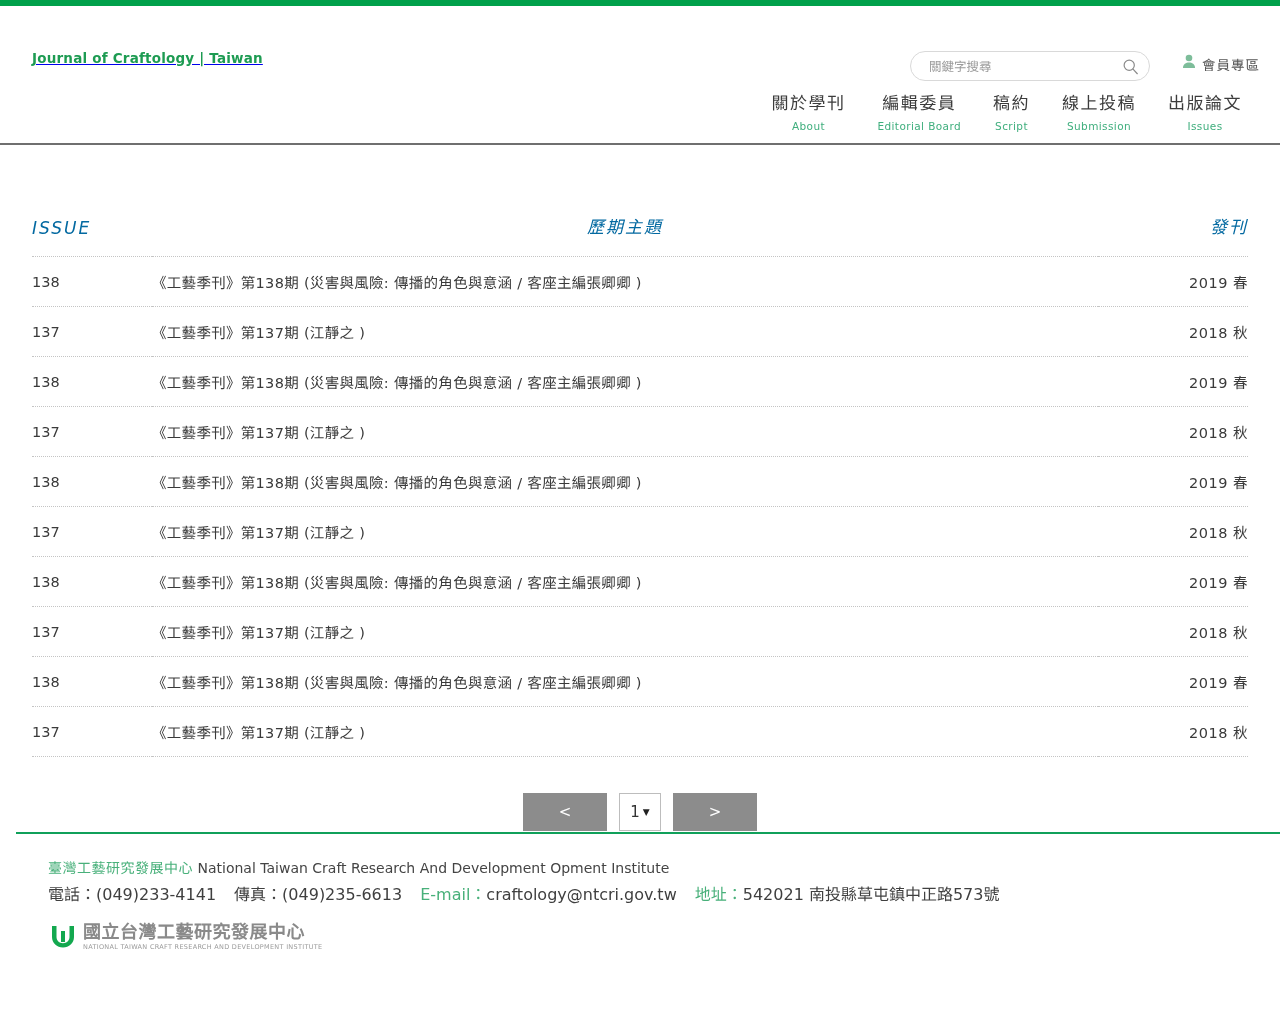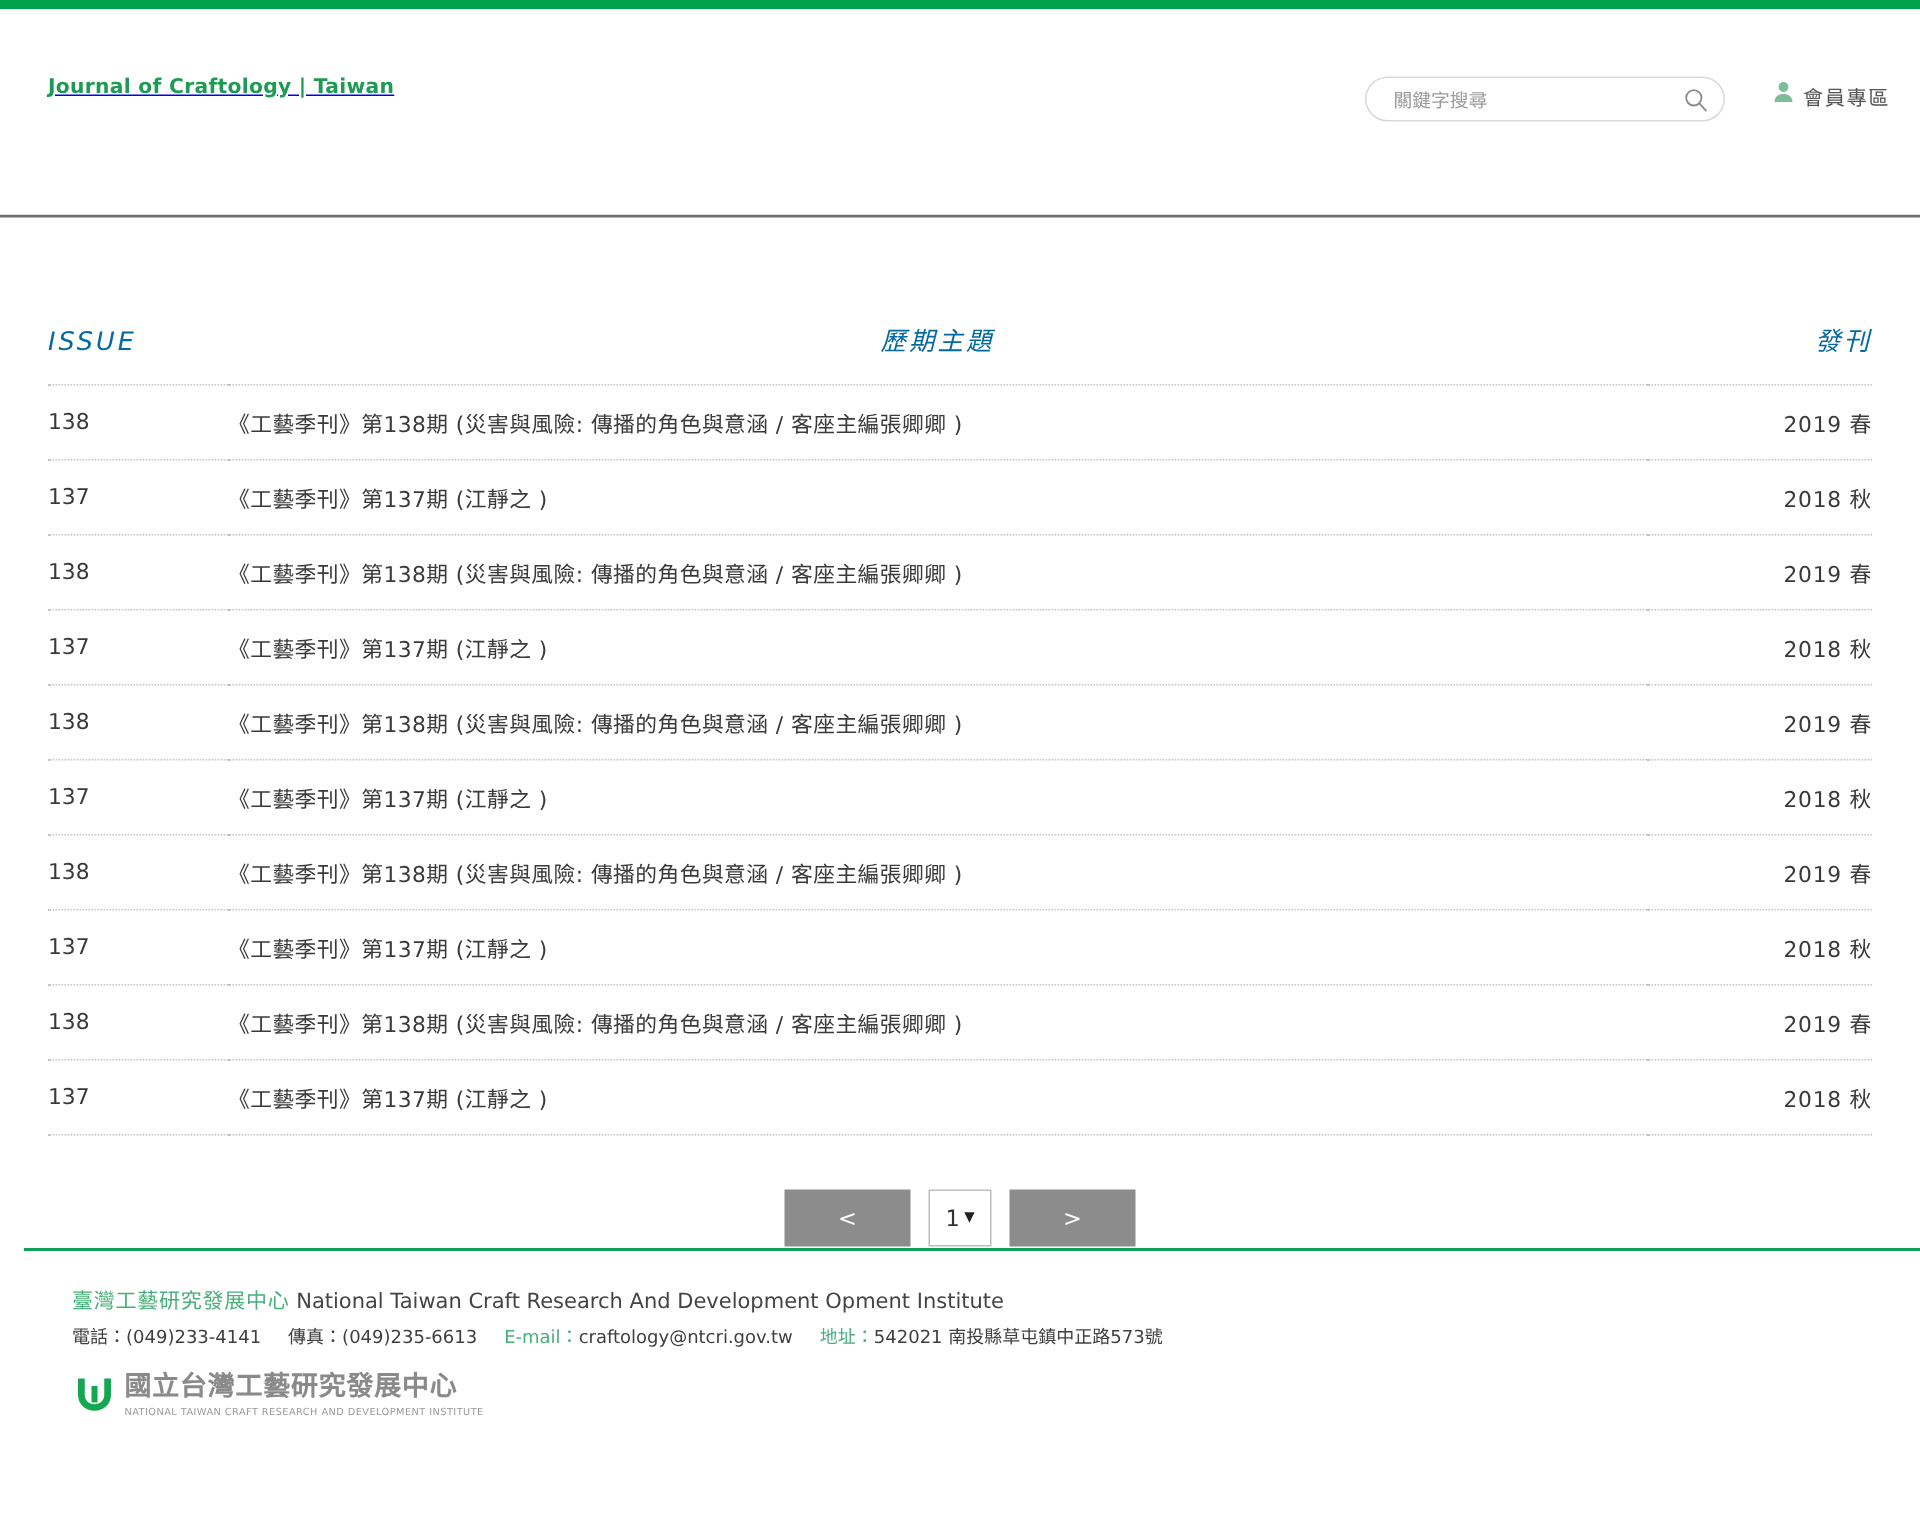--- a/index.html
+++ b/index.html
@@ -239,21 +239,21 @@
   }
   .f-line1 {
     font-size: 14px;
     color: #444444;
     font-family: "DejaVu Sans", sans-serif;
     white-space: nowrap;
     line-height: 1.5;
   }
   .f-line1 .cn { color: #48b07a; letter-spacing: 0.5px; }
   .f-line2 {
-    font-size: 12px;
+    font-size: 16px;
     color: #3f3f3f;
     font-family: "DejaVu Sans", sans-serif;
     margin-top: 3px;
     white-space: nowrap;
     line-height: 1.6;
   }
   .f-line2 .lbl { color: #3f3f3f; }
   .f-line2 .lbl-g { color: #48b07a; }
   .f-sep { display: inline-block; width: 18px; }
 
@@ -313,20 +313,42 @@
   </div>
 
   <div class="member-wrap">
     <svg width="14" height="15" viewBox="0 0 14 15">
       <circle cx="7" cy="4" r="3.3" fill="#7dbd9a"></circle>
       <path d="M1 14 C1 10.2 4 8.6 7 8.6 C10 8.6 13 10.2 13 14 Z" fill="#7dbd9a"></path>
     </svg>
     <span class="member-label">會員專區</span>
   </div>
 
+  <nav class="nav">
+    <a class="nav-item" href="#">
+      <span class="nav-cn">關於學刊</span>
+      <span class="nav-en">About</span>
+    </a>
+    <a class="nav-item" href="#">
+      <span class="nav-cn">編輯委員</span>
+      <span class="nav-en">Editorial Board</span>
+    </a>
+    <a class="nav-item" href="#">
+      <span class="nav-cn">稿約</span>
+      <span class="nav-en">Script</span>
+    </a>
+    <a class="nav-item" href="#">
+      <span class="nav-cn">線上投稿</span>
+      <span class="nav-en">Submission</span>
+    </a>
+    <a class="nav-item" href="#">
+      <span class="nav-cn">出版論文</span>
+      <span class="nav-en">Issues</span>
+    </a>
+  </nav>
 </div>
 <div class="header-rule"></div>
 
 <div class="main">
   <table class="table">
     <thead>
       <tr>
         <th class="th-issue">ISSUE</th>
         <th class="th-topic">歷期主題</th>
         <th class="th-date">發刊</th>

